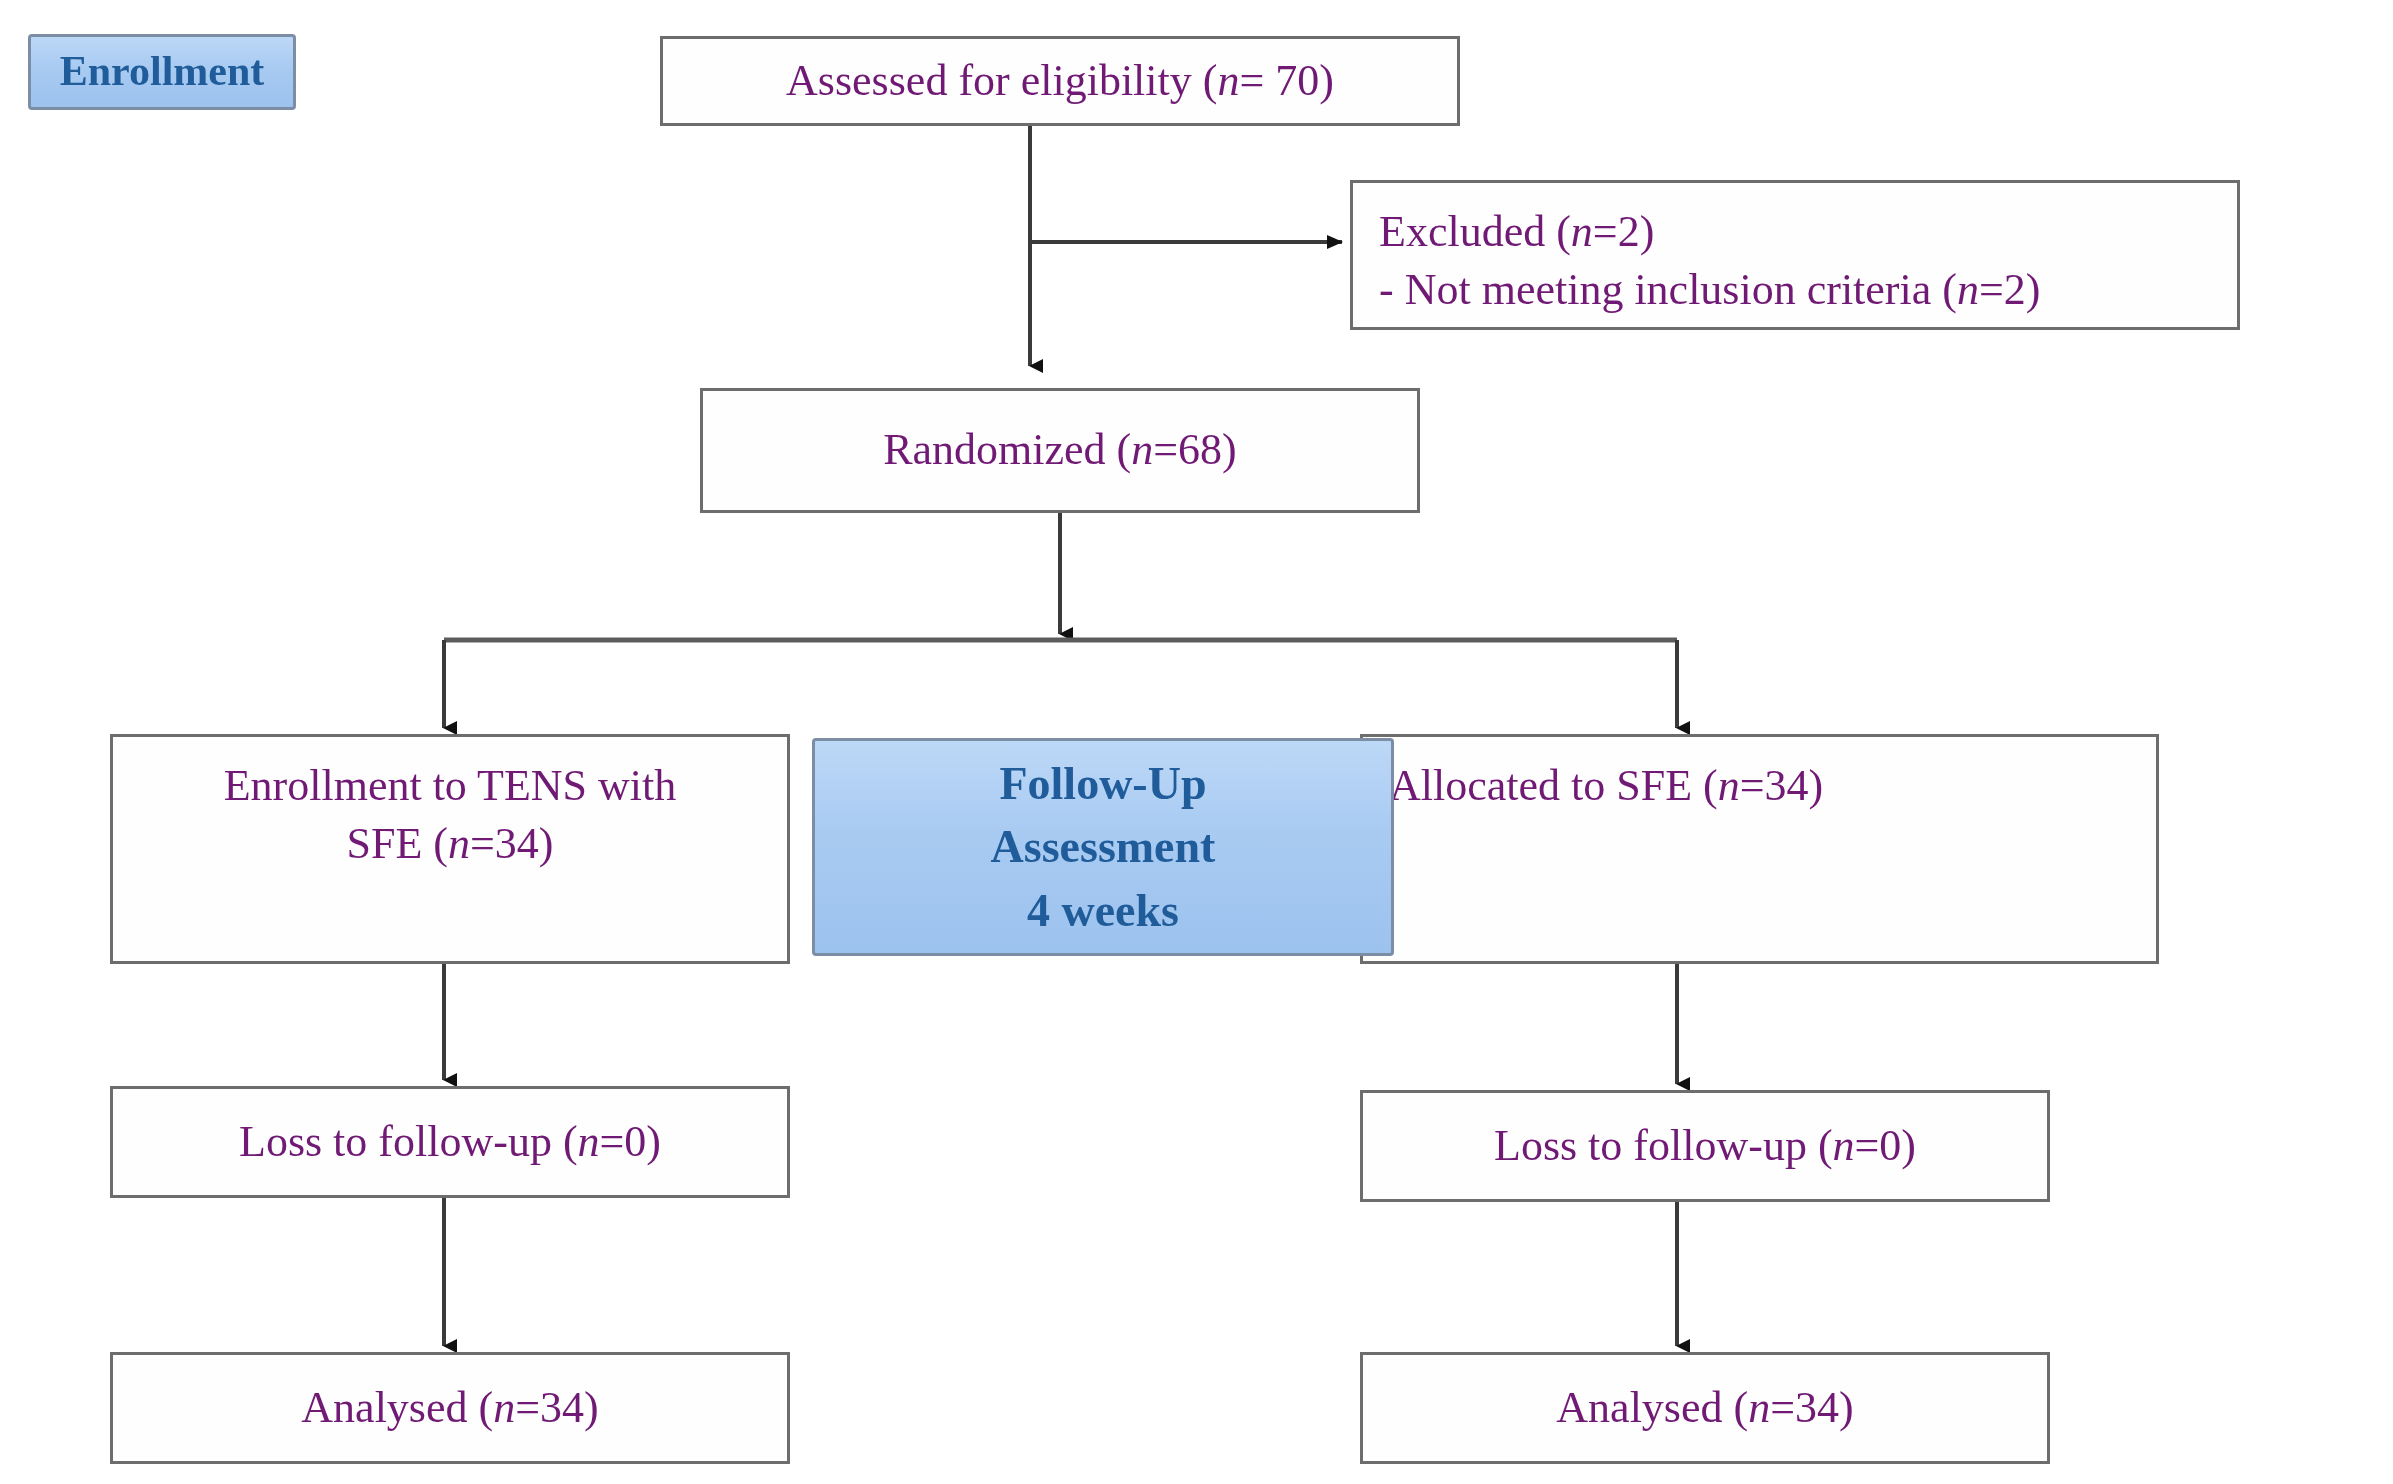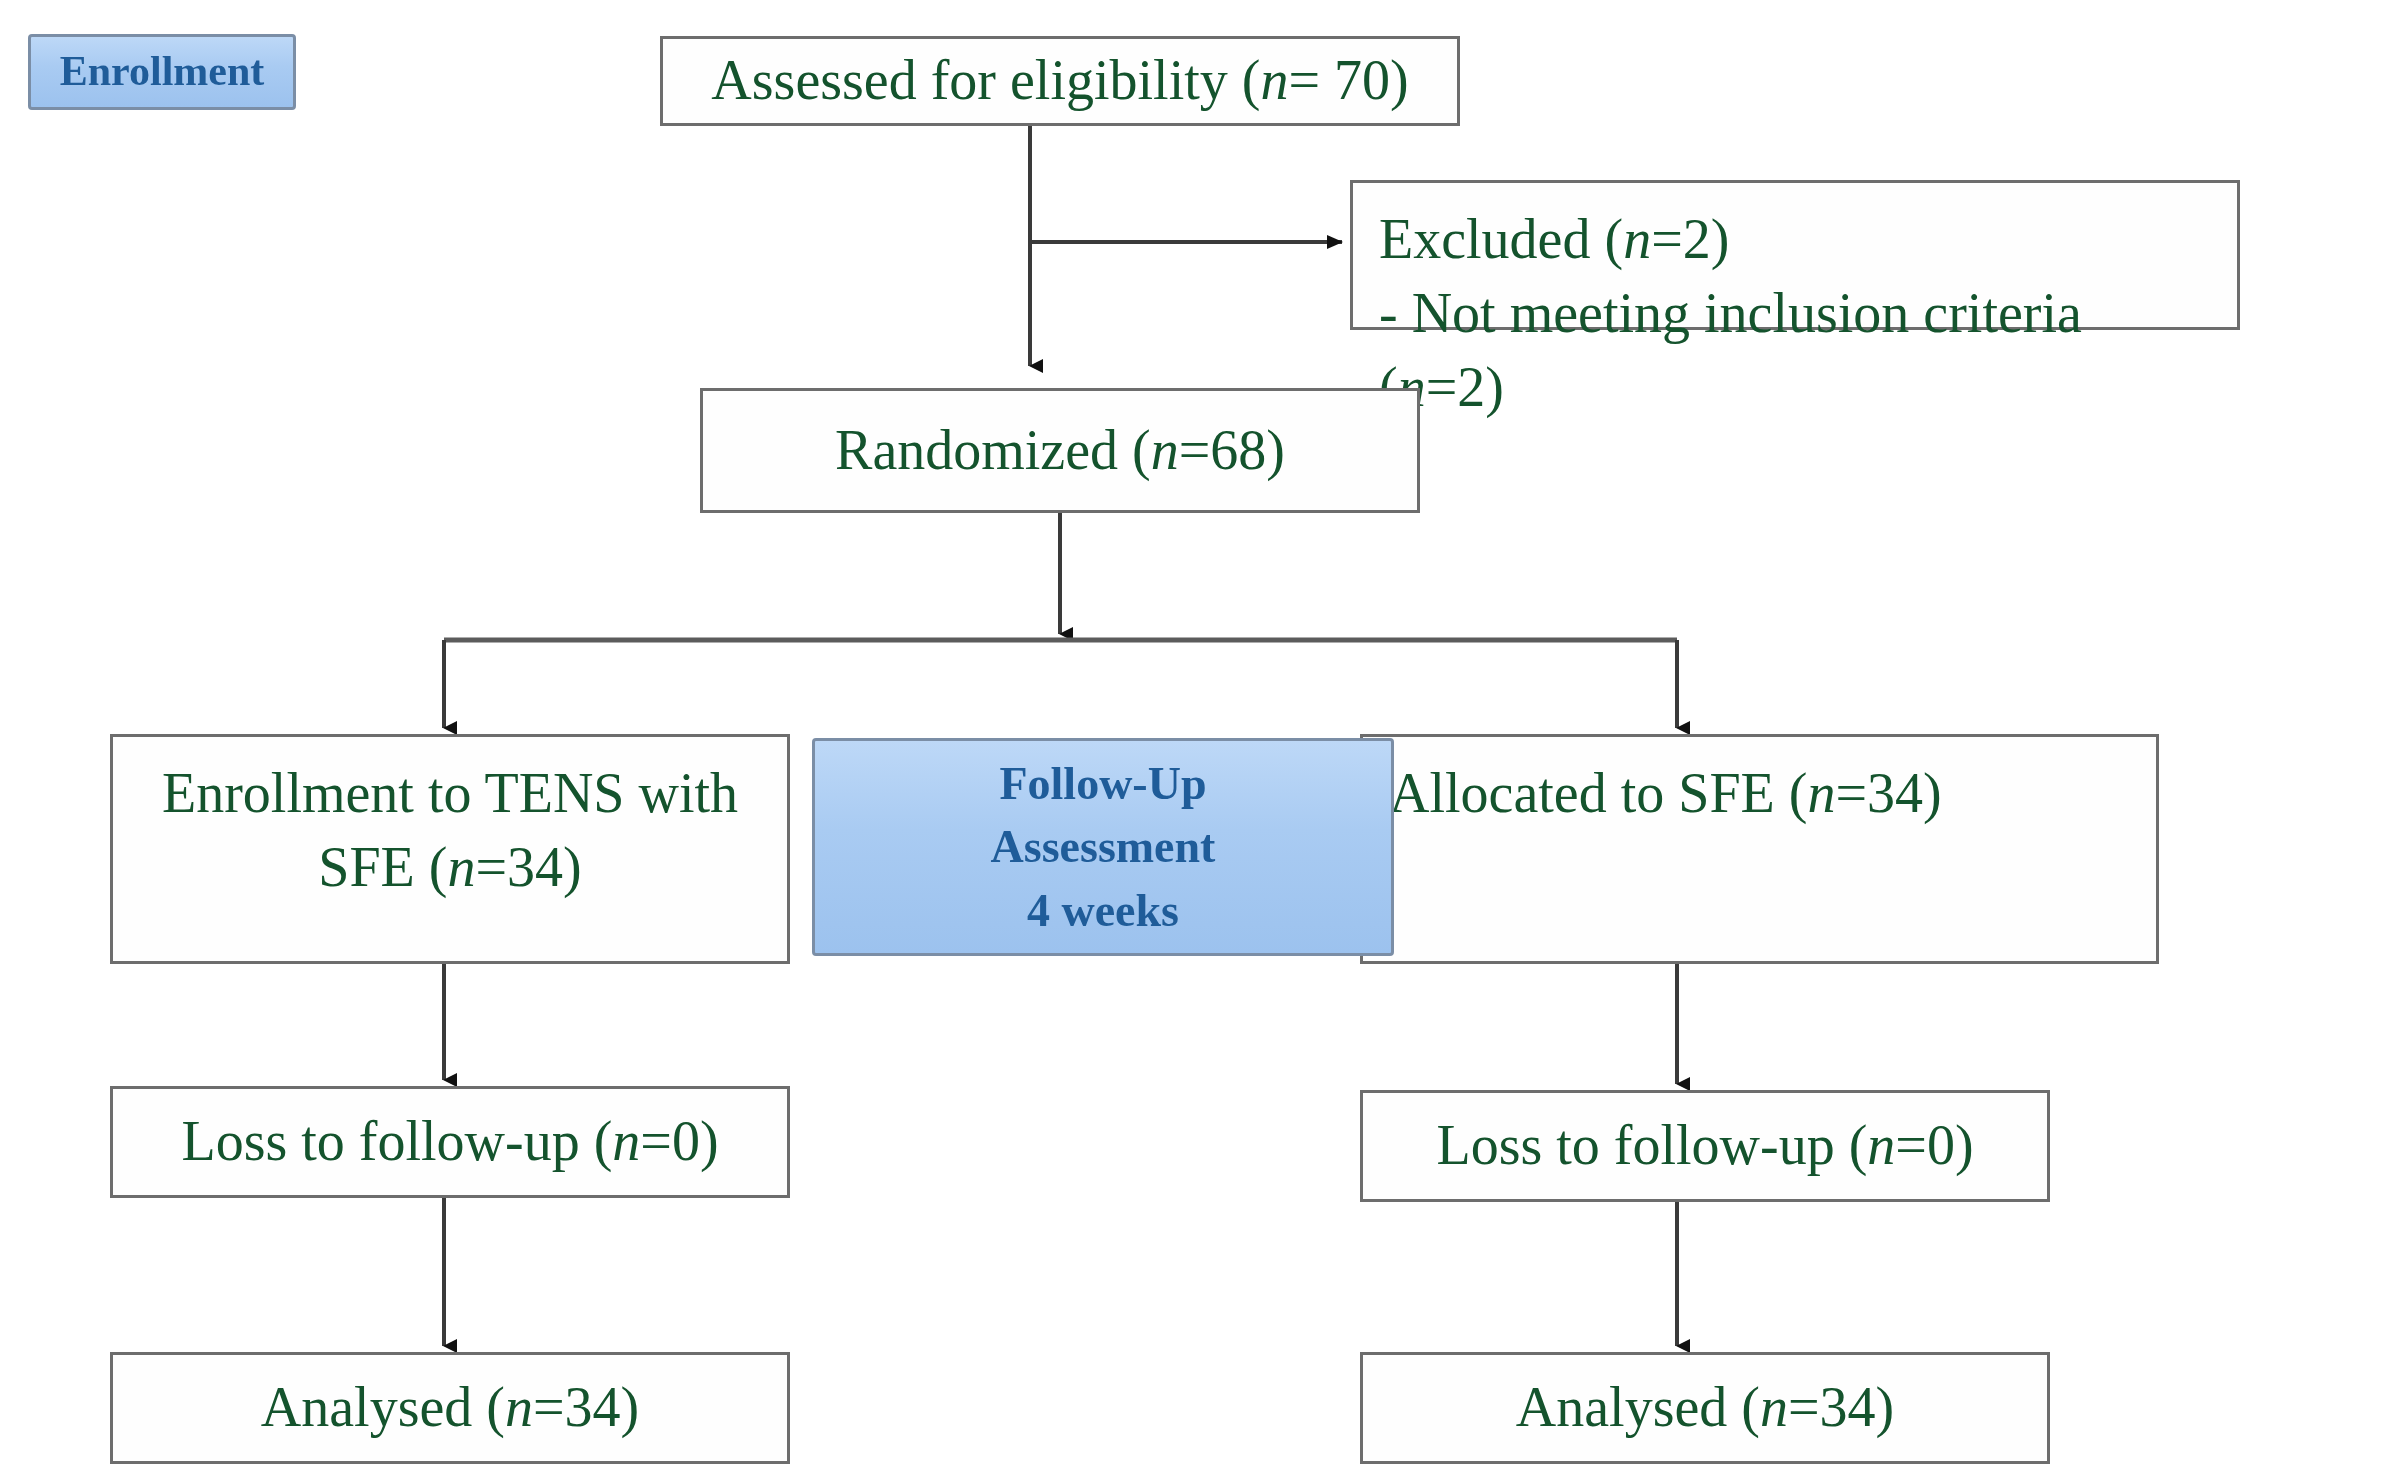--- a/index.html
+++ b/index.html
@@ -24,22 +24,22 @@
     height: 1484px;
     pointer-events: none;
   }
   .node {
     position: absolute;
     box-sizing: border-box;
     background: #fefefe;
     border: 3px solid #6d6d6d;
     display: flex;
     align-items: center;
-    color: #14532d;
-    font-size: 56px;
+    color: #701a75;
+    font-size: 44px;
     line-height: 1.32;
     z-index: 2;
   }
   .node.center-text {
     justify-content: center;
     text-align: center;
   }
   .node.left-text {
     justify-content: flex-start;
     text-align: left;

